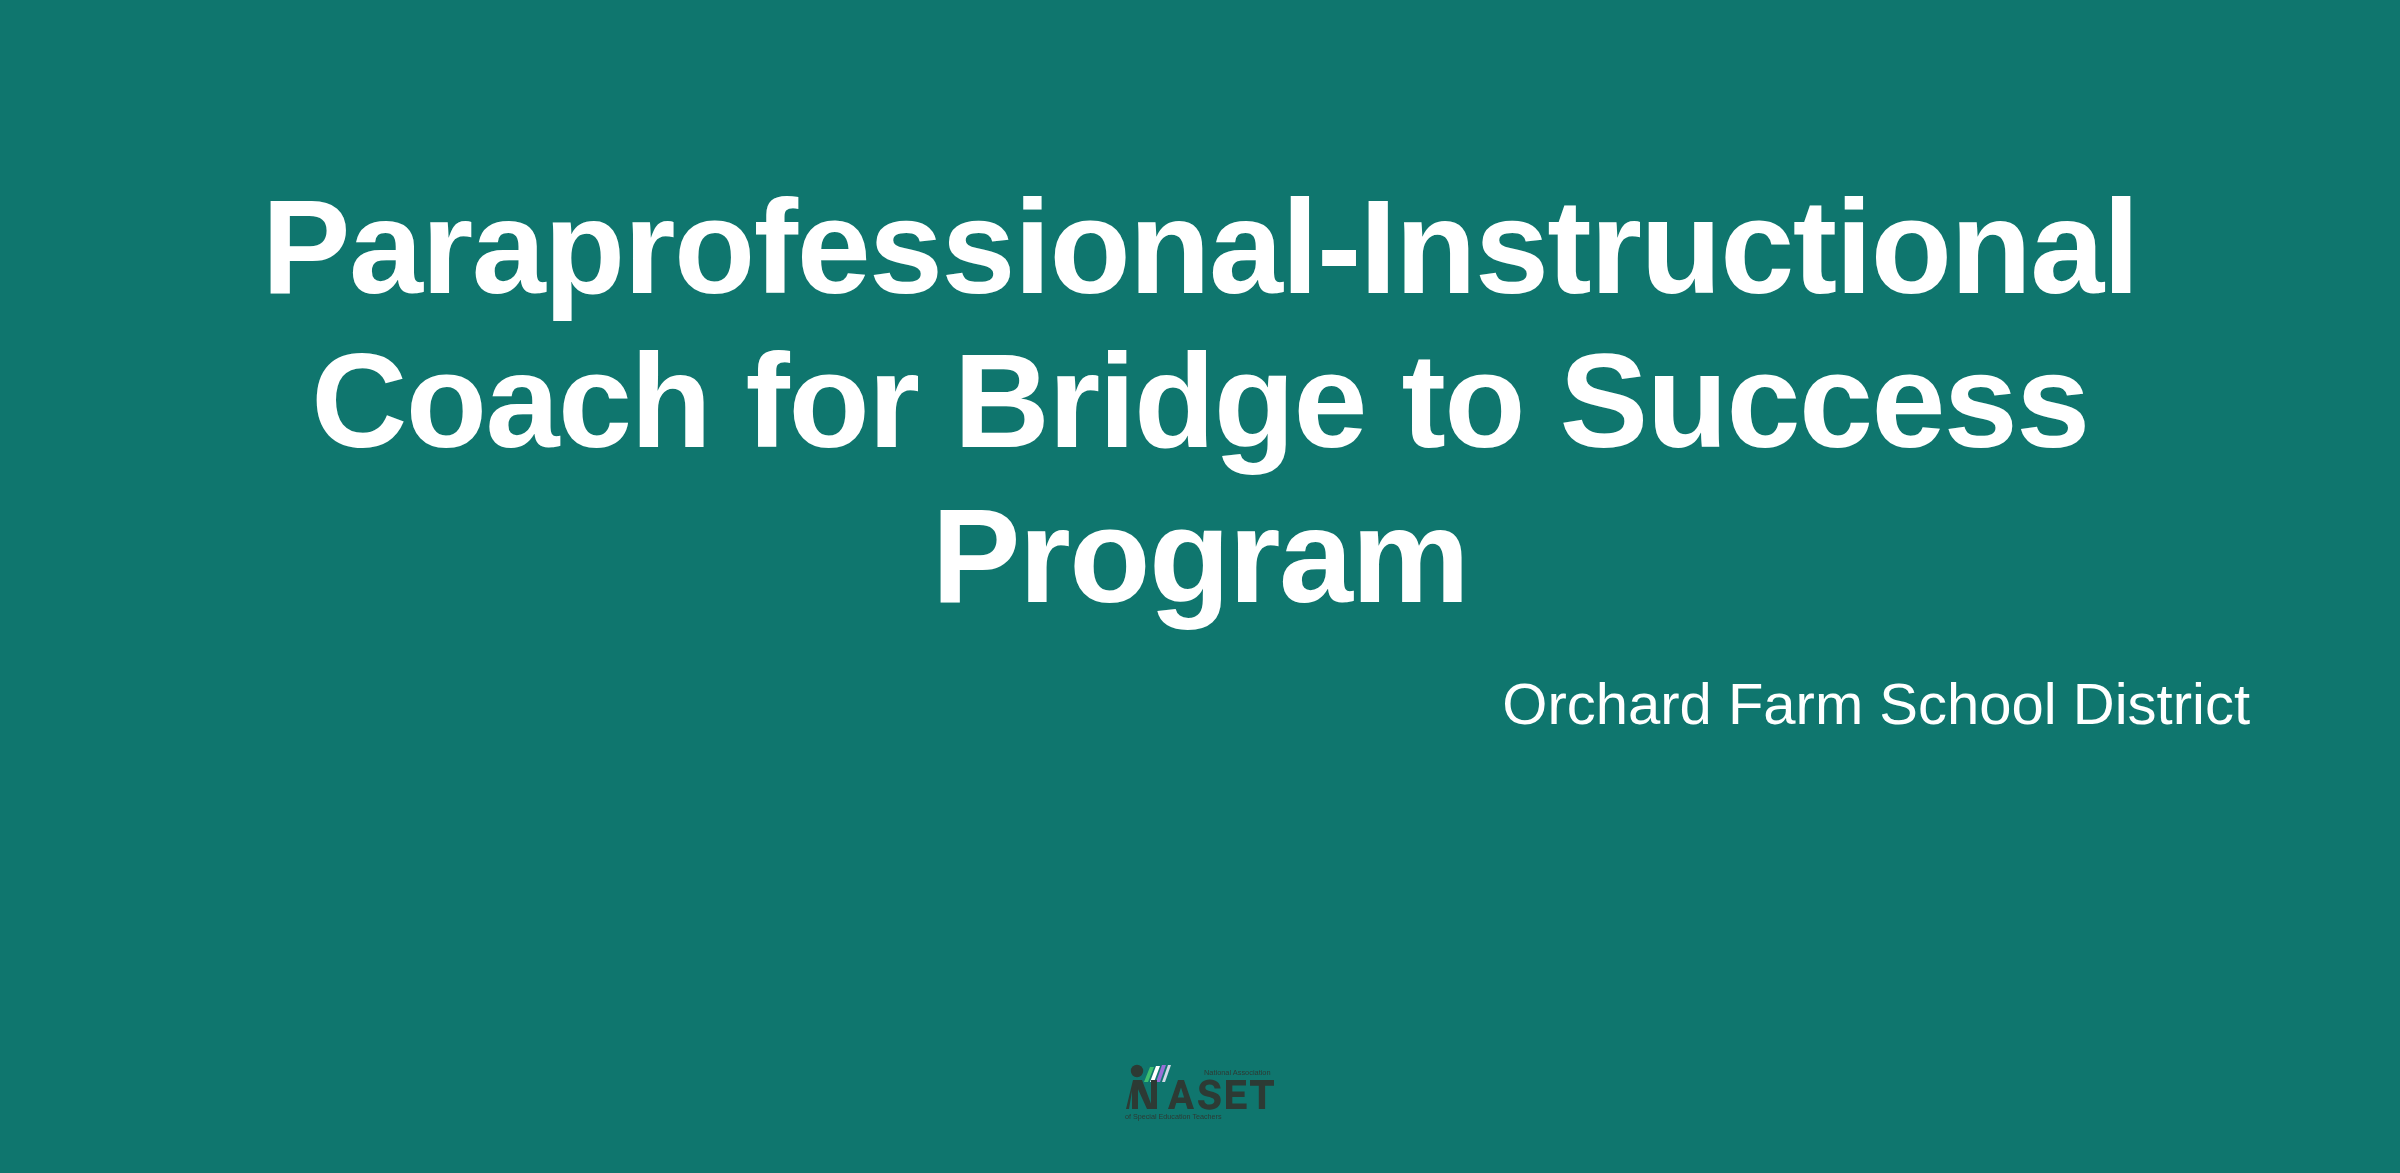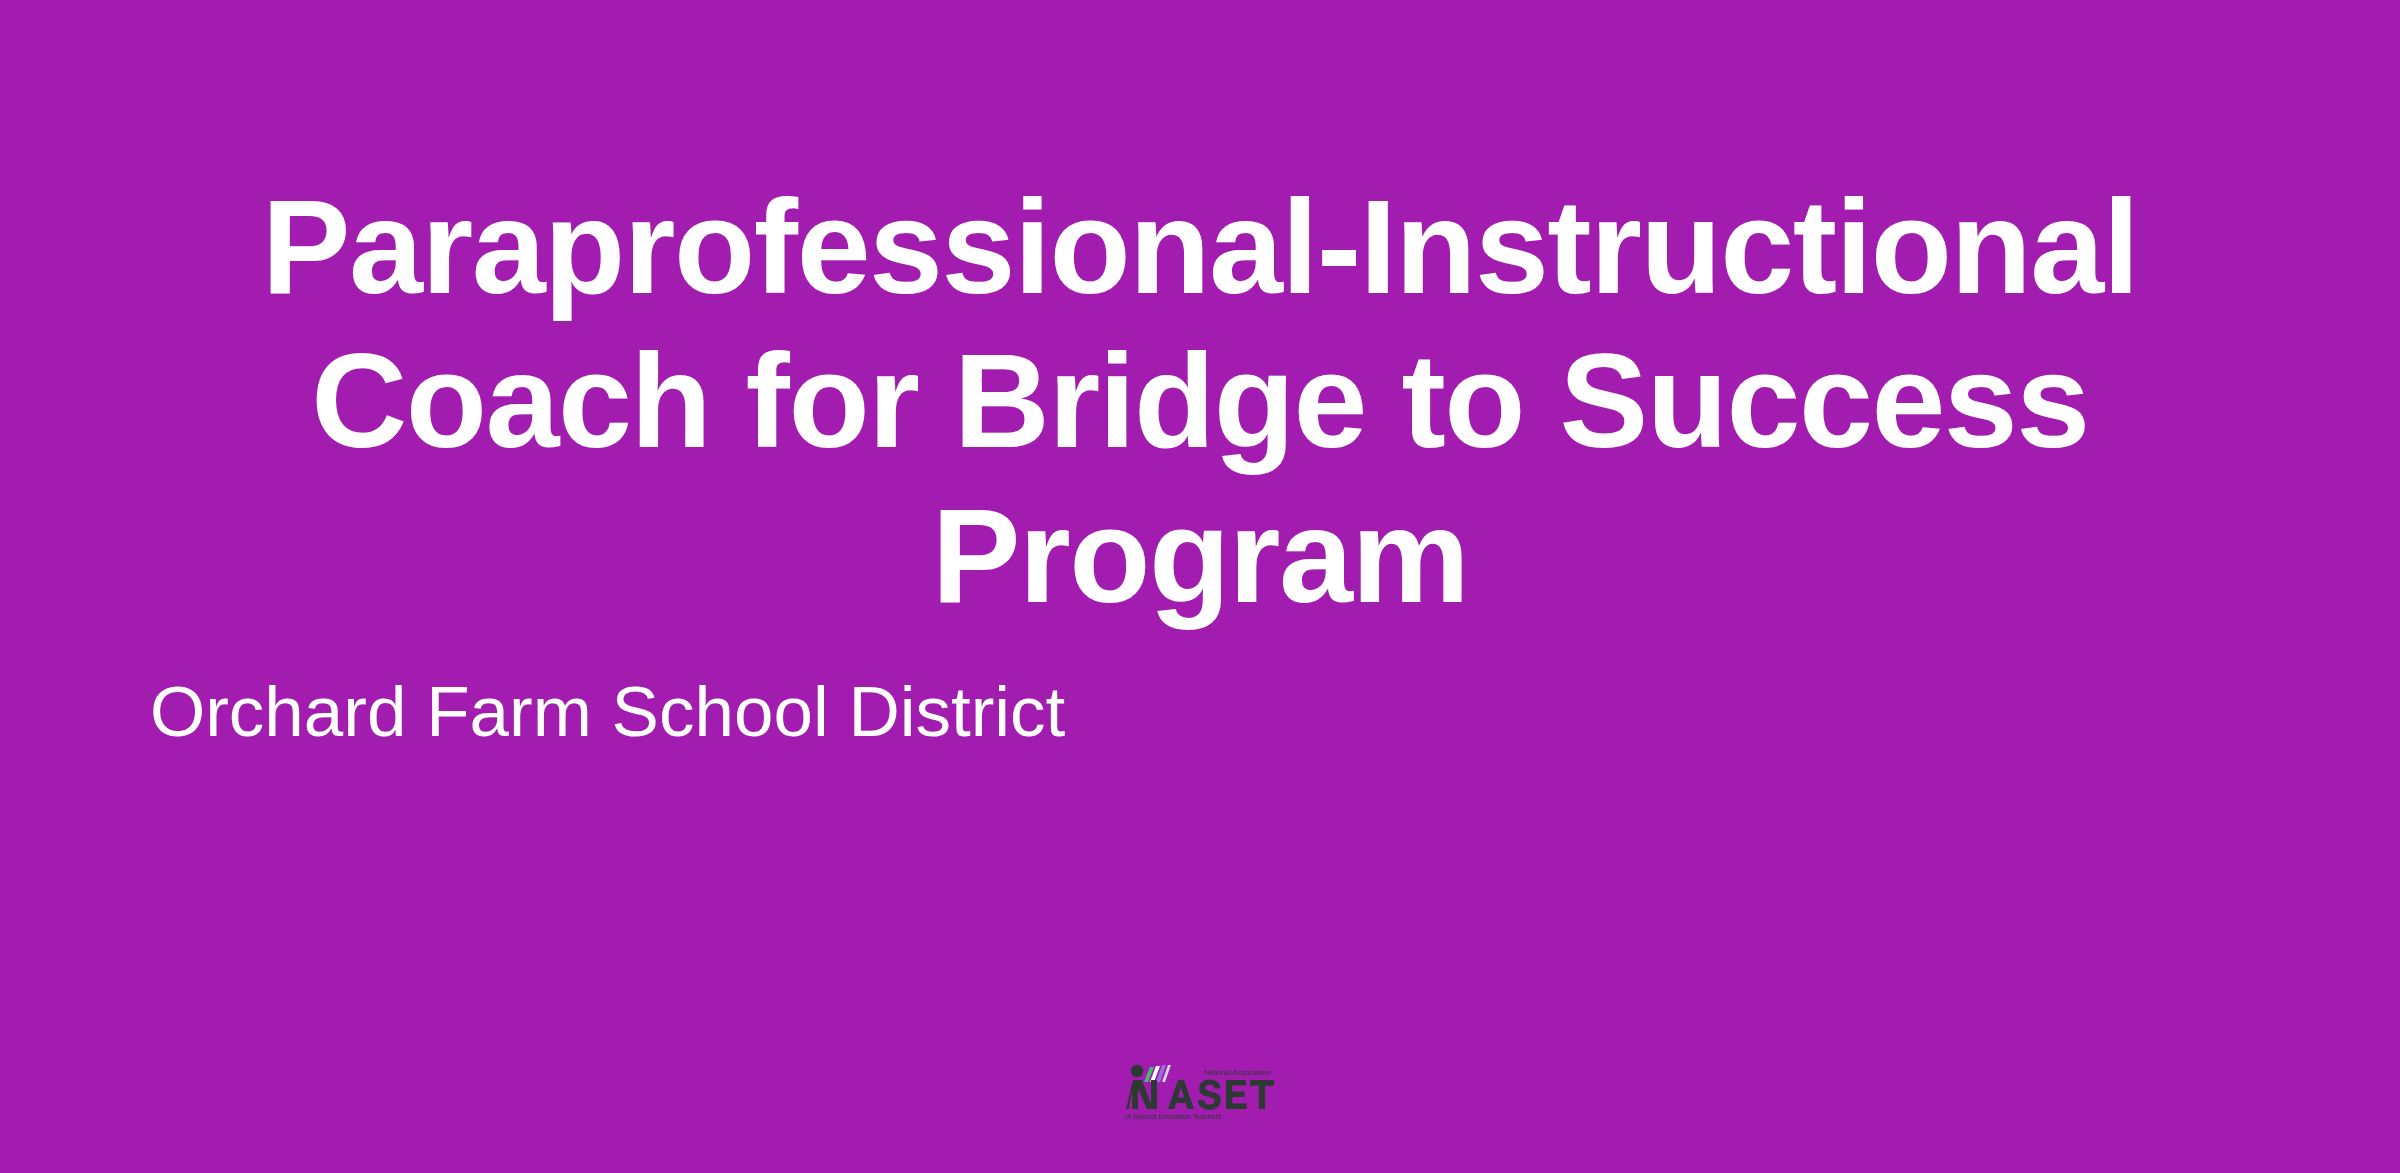--- a/index.html
+++ b/index.html
@@ -47,24 +47,24 @@
     text-align: center;
     white-space: pre-line;
   }
 
   .slide-subtitle {
     width: 2100px;
     margin: 36px auto 16px auto;
     color: #ffffff;
     font-family: "Liberation Sans", sans-serif;
     font-weight: 400;
-    font-size: 71px;
+    font-size: 58px;
     line-height: 1.2;
     letter-spacing: 0px;
-    text-align: left;
+    text-align: right;
   }
 
   
   .logo-wrap {
     position: absolute;
     left: 50%;
     top: 1060px;
     transform: translateX(-50%);
     width: 160px;
     height: 62px;
@@ -72,21 +72,21 @@
   }
   .logo-svg {
     display: block;
     width: 160px;
     height: 62px;
   }
 </style>
 </head>
 <body style="background: rgb(75, 133, 240);">
 
-<div class="slide" style="background: #a21caf;">
+<div class="slide" style="background: #0f766e;">
 
   <div class="content">
 
     <h1 class="slide-title">Paraprofessional-Instructional Coach for Bridge to Success Program</h1>
 
     <h2 class="slide-subtitle">Orchard Farm School District</h2>
 
   </div>
 
   <div class="logo-wrap">

